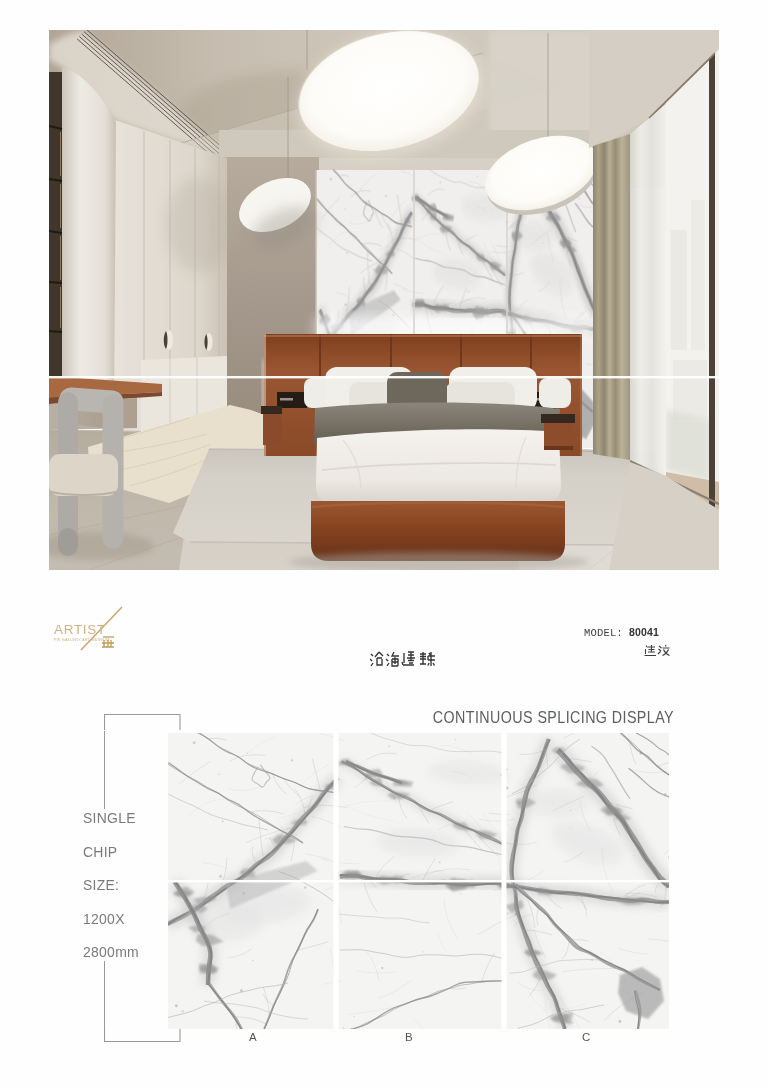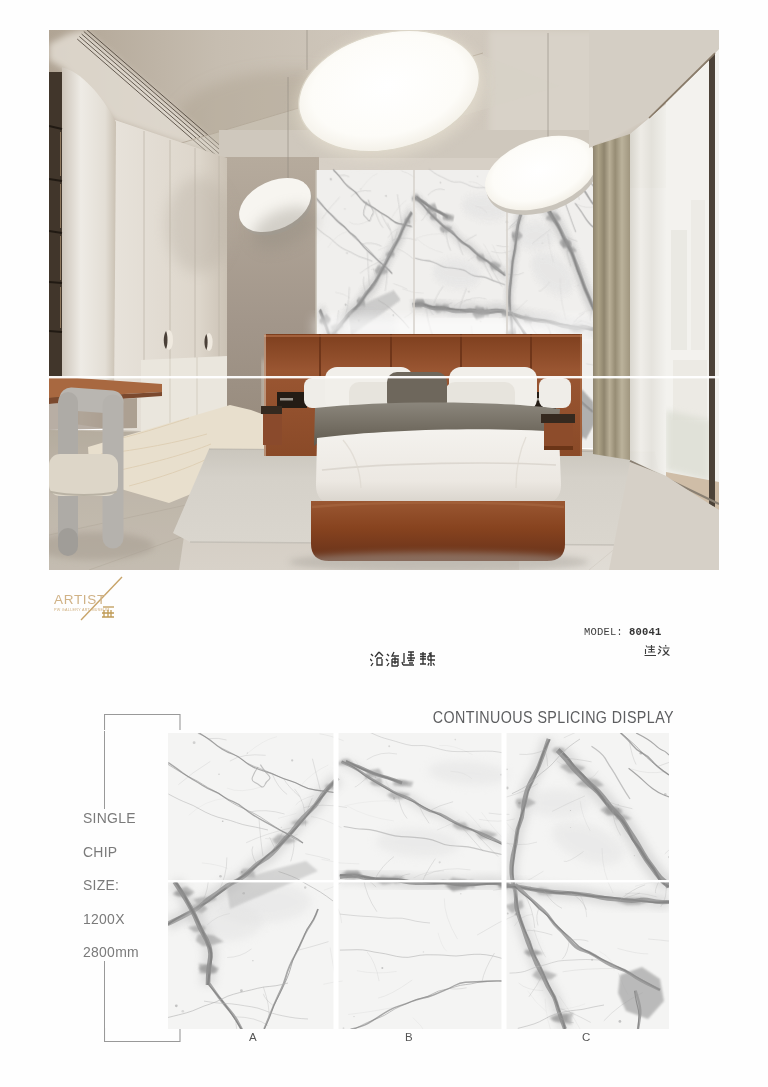--- a/index.html
+++ b/index.html
@@ -596,38 +596,38 @@
   <line x1="581" y1="431" x2="670" y2="474" stroke="#8a8073" stroke-width="2"></line>
 
   <polygon points="581,432 617,446 670,480 670,540 560,540" fill="#d6d0c7"></polygon>
 
   <polygon points="540,118 600,88 667,22 670,18 670,0 540,0" fill="#d4cec4"></polygon>
   <line x1="600" y1="88" x2="666" y2="23" stroke="#8a7c6a" stroke-width="1.5"></line>
 
   <rect x="0" y="346" width="670" height="2.4" fill="#ffffff" opacity="0.95"></rect>
 </svg>
 
-<div class="abs" style="left:52px;top:576px;width:80px;height:46px;">
+<div class="abs" style="left:52px;top:606px;width:80px;height:46px;">
   <svg width="80" height="46" viewBox="0 0 80 46">
 
     <line x1="29" y1="44" x2="70" y2="1" stroke="#c8a469" stroke-width="1.4"></line>
 
     <text x="2" y="27.5" font-size="13.5" letter-spacing="0.7" fill="#d0b286" font-family="Liberation Sans">ARTIST</text>
 
     <text x="2" y="35" font-size="3.7" letter-spacing="0.3" fill="#cfae7c" font-family="Liberation Sans">PW GALLERY ART MUSEUM</text>
 
     <g stroke="#bf9a55" stroke-width="1.3" fill="none">
       <path d="M51,31 L62,31"></path>
       <path d="M52,34 L52,41 M56,34 L56,41 M59,34 L59,41"></path>
       <path d="M50,37 L62,37 M50,41 L62,41"></path>
     </g>
   </svg>
 </div>
 
-<div class="abs" style="left:584px;top:626px;font-family:'Liberation Mono',monospace;font-size:10.5px;color:#3e3e3e;letter-spacing:0.2px;">MODEL<span style="font-size:10px;">:&nbsp;</span><span style="font-family:Liberation Mono, monospace;font-weight:bold;color:#333;">80041</span></div>
+<div class="abs" style="left:584px;top:626px;font-family:'Liberation Mono',monospace;font-size:10.5px;color:#3e3e3e;letter-spacing:0.2px;">MODEL<span style="font-size:10px;">:&nbsp;</span><span style="font-family:Liberation Sans, sans-serif;font-weight:bold;color:#333;">80041</span></div>
 
 <svg class="abs" style="left:644px;top:644px;" width="26" height="13" viewBox="0 0 26 13">
   <g stroke="#3d3d3d" stroke-width="1.1" fill="none">
     <path d="M2,1.5 L3.5,3.5 M7.5,1 L7.5,8.5 M4,3 L11,3 M4.5,5.5 L10.5,5.5 M4,8 L11,8 M1.5,5 L1.5,10 M0.5,11.5 L12,11.5"></path>
     <path d="M15,2 L17.5,4 M14.5,5 L17,7 M14,10 L16.5,7.5 M21.5,1 L22,2.5 M18.5,4 L25.5,4"></path>
     <path d="M19.5,5.5 C20.5,8 23,10.5 25.5,11.5 M24.5,5.5 C23.5,8 21,10.5 18.5,11.5"></path>
   </g>
 </svg>
 
 <svg class="abs" style="left:370px;top:651px;" width="66" height="17" viewBox="0 0 66 17">

